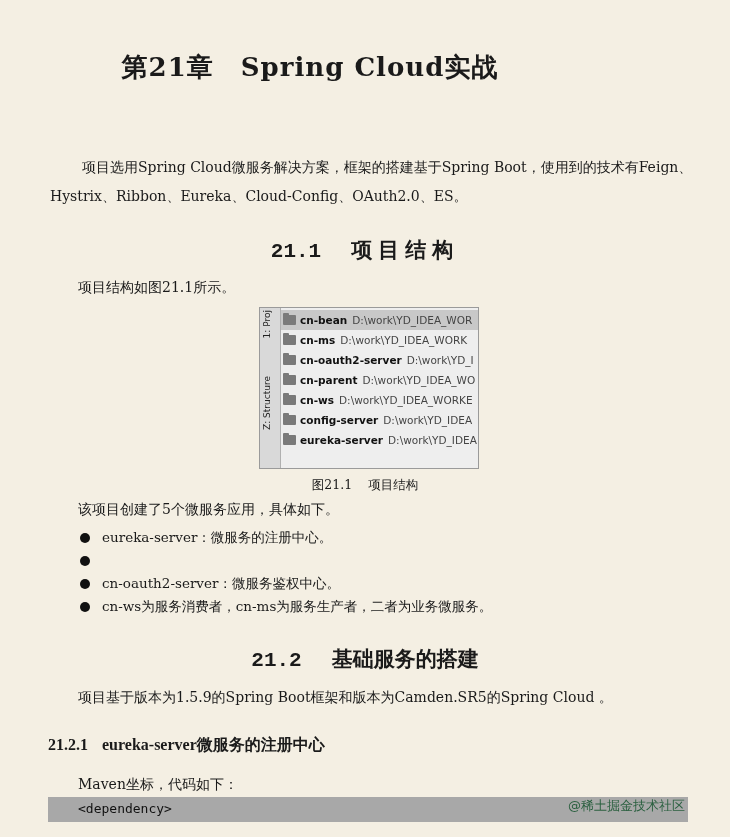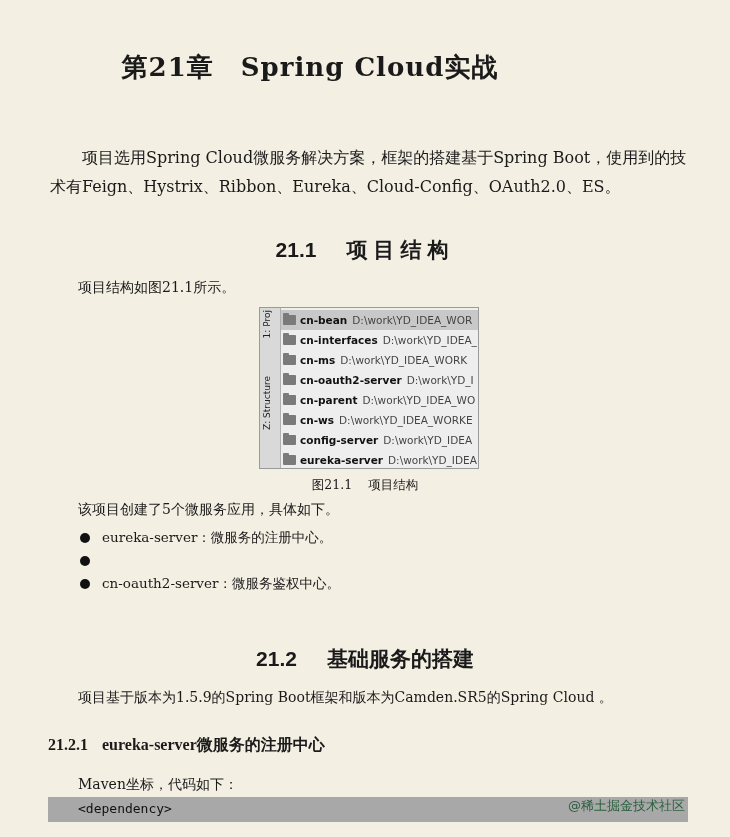--- a/index.html
+++ b/index.html
@@ -9,27 +9,27 @@
     font-family:"DejaVu Serif", serif;
     color:#1a1a1a;
   }
   .abs { position:absolute; }
   .chapter-title {
     left:0; width:620px; top:50px; text-align:center;
     font-size:26px; font-weight:bold; letter-spacing:1px;
     font-family:"DejaVu Serif", serif;
   }
   .intro {
-    left:50px; width:650px; top:143px;
-    font-size:16px; line-height:29px;
+    left:50px; width:650px; top:153px;
+    font-size:14px; line-height:29px;
     text-indent:32px;
   }
   .h2 {
     left:0; width:730px; text-align:center;
-    font-family:Liberation Sans, sans-serif; font-size:21px; font-weight:bold;
+    font-family:Liberation Mono, monospace; font-size:21px; font-weight:bold;
   }
   .h2 .num { margin-right:30px; }
   .para { left:78px; font-size:14px; }
   .figure {
     left:259px; top:307px; width:220px; height:162px;
     background:#eeeeee; border:1px solid #9a9a9a; box-sizing:border-box;
     overflow:hidden;
   }
   .fig-sidebar {
     position:absolute; left:0; top:0; width:20px; height:100%;
@@ -100,25 +100,20 @@
     <div class="vtab" style="top:68px;">Z: Structure</div>
   </div>
   <div class="fig-rows">
     <div class="fig-row sel">
         <span class="folder"></span>
         <span class="mod-name">cn-bean</span>
         <span class="mod-path">D:\work\YD_IDEA_WOR</span>
       </div>
     <div class="fig-row">
         <span class="folder"></span>
-        <span class="mod-name">cn-interfaces</span>
-        <span class="mod-path">D:\work\YD_IDEA_</span>
-      </div>
-    <div class="fig-row">
-        <span class="folder"></span>
         <span class="mod-name">cn-ms</span>
         <span class="mod-path">D:\work\YD_IDEA_WORK</span>
       </div>
     <div class="fig-row">
         <span class="folder"></span>
         <span class="mod-name">cn-oauth2-server</span>
         <span class="mod-path">D:\work\YD_I</span>
       </div>
     <div class="fig-row">
         <span class="folder"></span>
@@ -154,20 +149,24 @@
       <span class="dot"></span>
       <span>eureka-server：微服务的注册中心。</span>
     </div>
   <div class="bullet">
       <span class="dot"></span>
     </div>
   <div class="bullet">
       <span class="dot"></span>
       <span>cn-oauth2-server：微服务鉴权中心。</span>
     </div>
+  <div class="bullet">
+      <span class="dot"></span>
+      <span>cn-ws为服务消费者，cn-ms为服务生产者，二者为业务微服务。</span>
+    </div>
 </div>
 
 <div class="abs h2" style="top:645px;">
   <span class="num">21.2</span><span>基础服务的搭建</span>
 </div>
 
 <div class="abs para" style="top:689px;">项目基于版本为1.5.9的Spring Boot框架和版本为Camden.SR5的Spring Cloud 。</div>
 
 <div class="abs h3">
   <span class="num">21.2.1</span><span>eureka-server微服务的注册中心</span>

